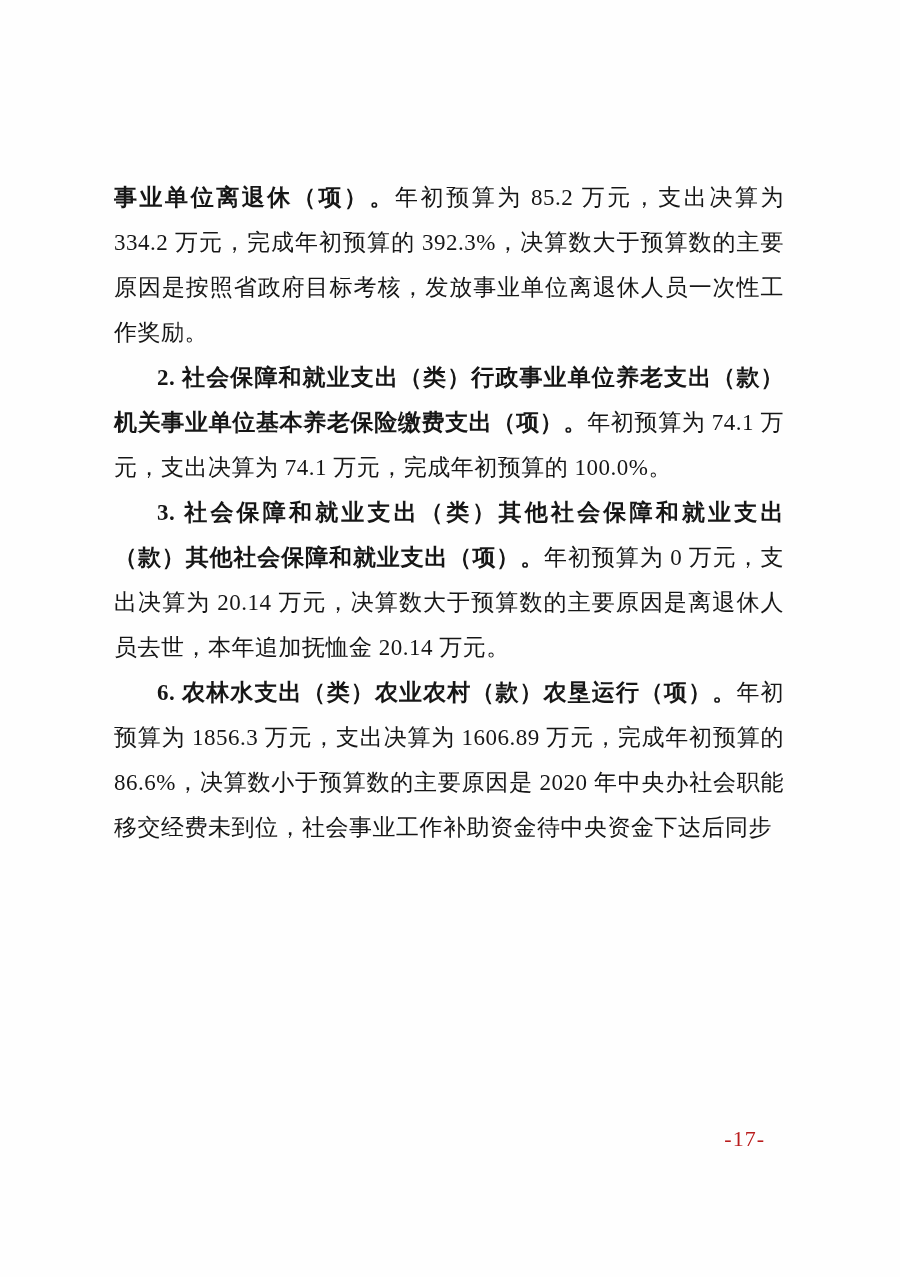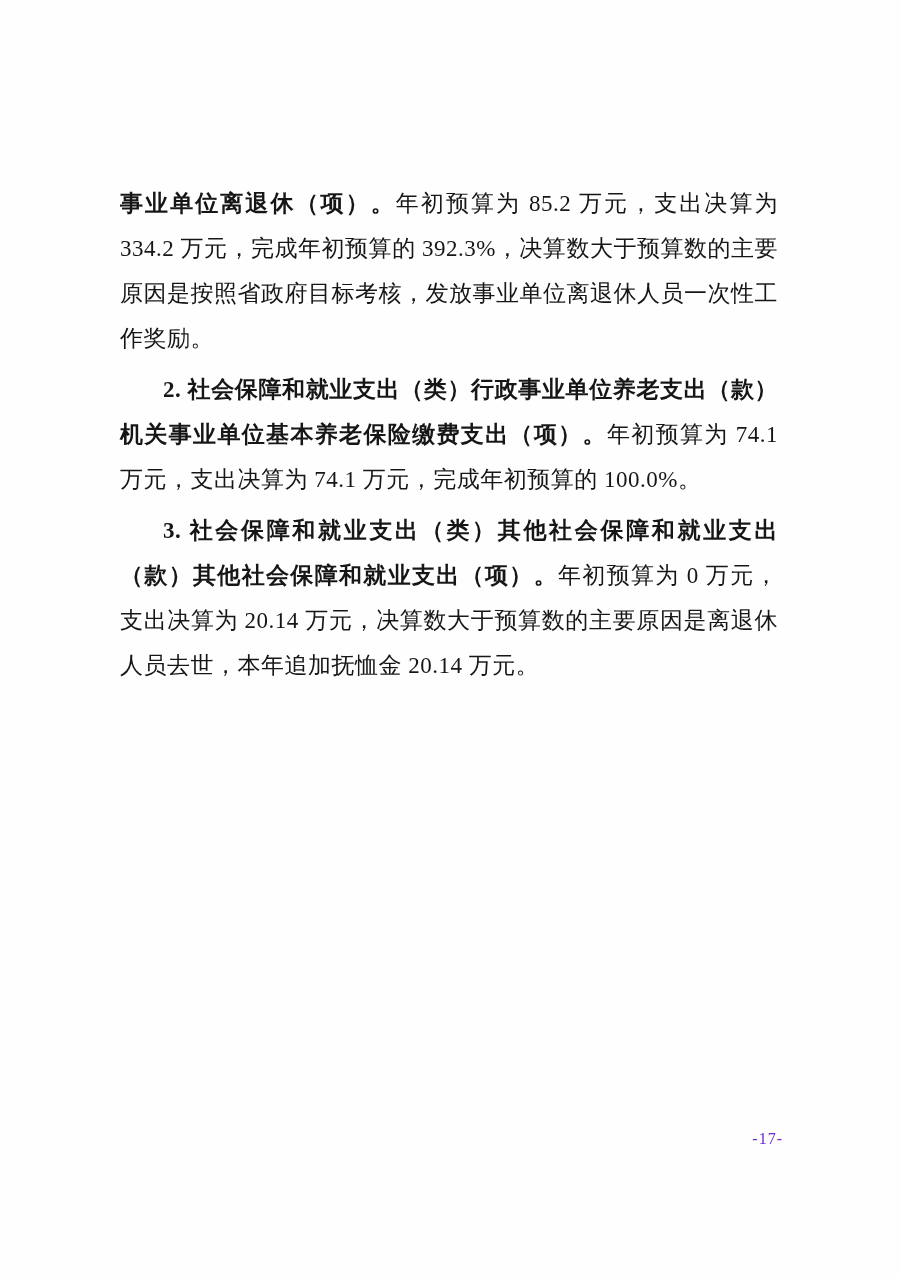--- a/index.html
+++ b/index.html
@@ -22,50 +22,51 @@
     left: 114px;
     top: 175px;
     width: 670px;
     font-size: 23px;
     line-height: 45px;
     text-align: justify;
     text-justify: inter-character;
     letter-spacing: 0.5px;
   }
   .para {
-    margin: 6px;
+    margin: 0;
     padding: 0;
   }
   .para.indent {
     text-indent: 43px;
   }
   .head {
     font-weight: 700;
   }
   .page-number {
     position: absolute;
     top: 1127px;
-    right: 117px;
-    font-size: 16px;
+    right: 135px;
+    font-size: 22px;
     line-height: 24px;
     letter-spacing: 1px;
-    color: #6d28d9;
+    color: #b91c1c;
   }
 </style>
 </head>
 <body>
 
 <div class="page">
   <main class="content">
 
     <p class="para"><span class="head">事业单位离退休（项）。</span><span>年初预算为 85.2 万元，支出决算为 334.2 万元，完成年初预算的 392.3%，决算数大于预算数的主要原因是按照省政府目标考核，发放事业单位离退休人员一次性工作奖励。</span></p>
 
     <p class="para indent"><span class="head">2. 社会保障和就业支出（类）行政事业单位养老支出（款）机关事业单位基本养老保险缴费支出（项）。</span><span>年初预算为 74.1 万元，支出决算为 74.1 万元，完成年初预算的 100.0%。</span></p>
 
     <p class="para indent"><span class="head">3. 社会保障和就业支出（类）其他社会保障和就业支出（款）其他社会保障和就业支出（项）。</span><span>年初预算为 0 万元，支出决算为 20.14 万元，决算数大于预算数的主要原因是离退休人员去世，本年追加抚恤金 20.14 万元。</span></p>
 
 
 
+    <p class="para indent"><span class="head">6. 农林水支出（类）农业农村（款）农垦运行（项）。</span><span>年初预算为 1856.3 万元，支出决算为 1606.89 万元，完成年初预算的 86.6%，决算数小于预算数的主要原因是 2020 年中央办社会职能移交经费未到位，社会事业工作补助资金待中央资金下达后同步</span></p>
 
   </main>
 
   <div class="page-number">-17-</div>
 </div>
 
 </body></html>

